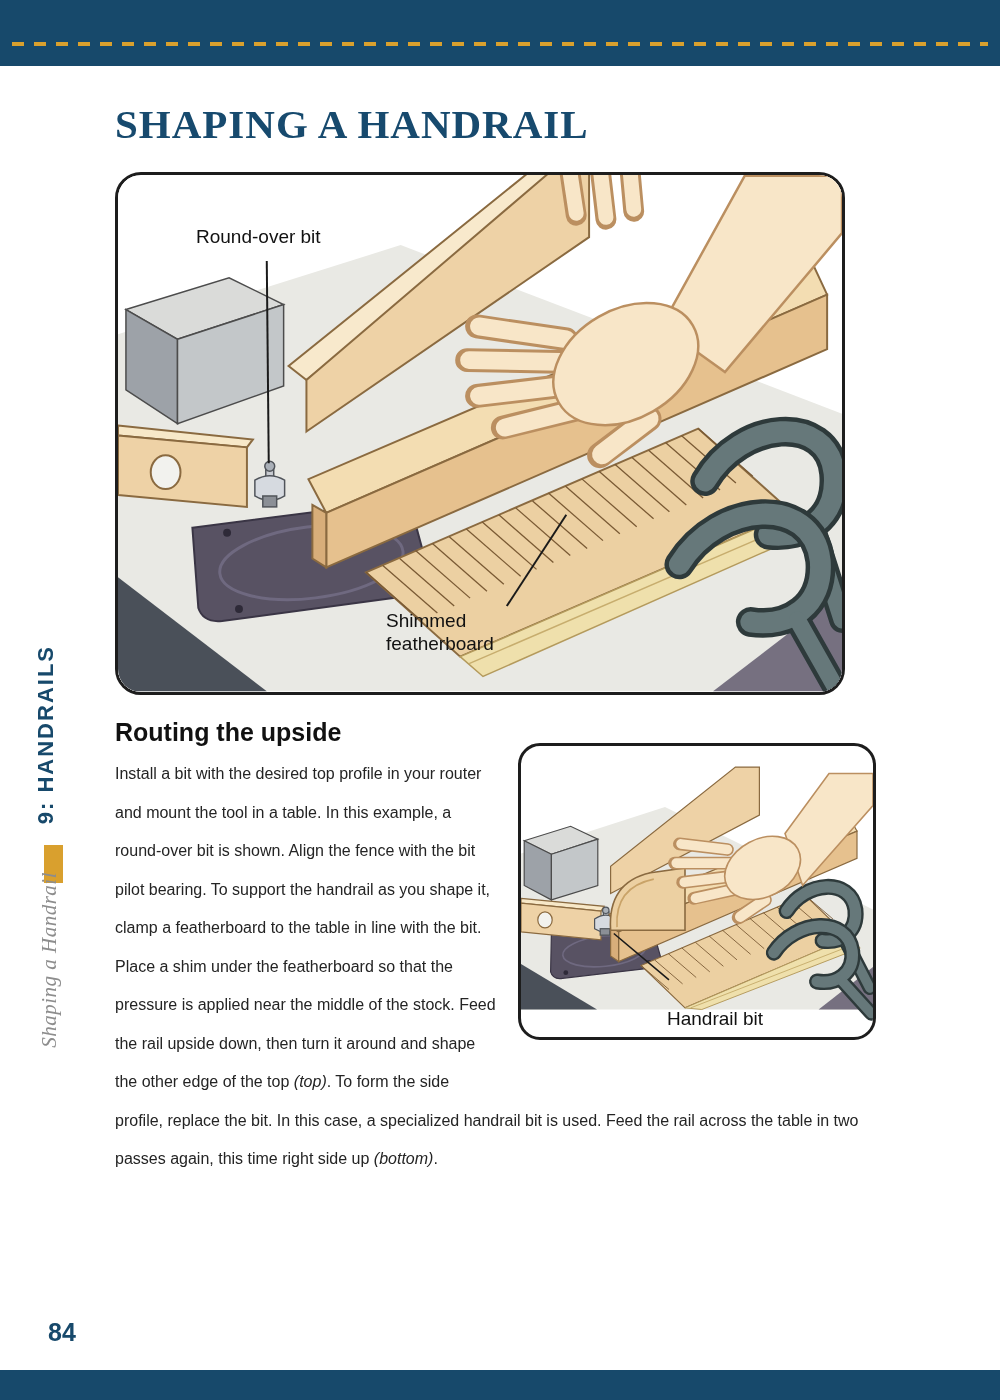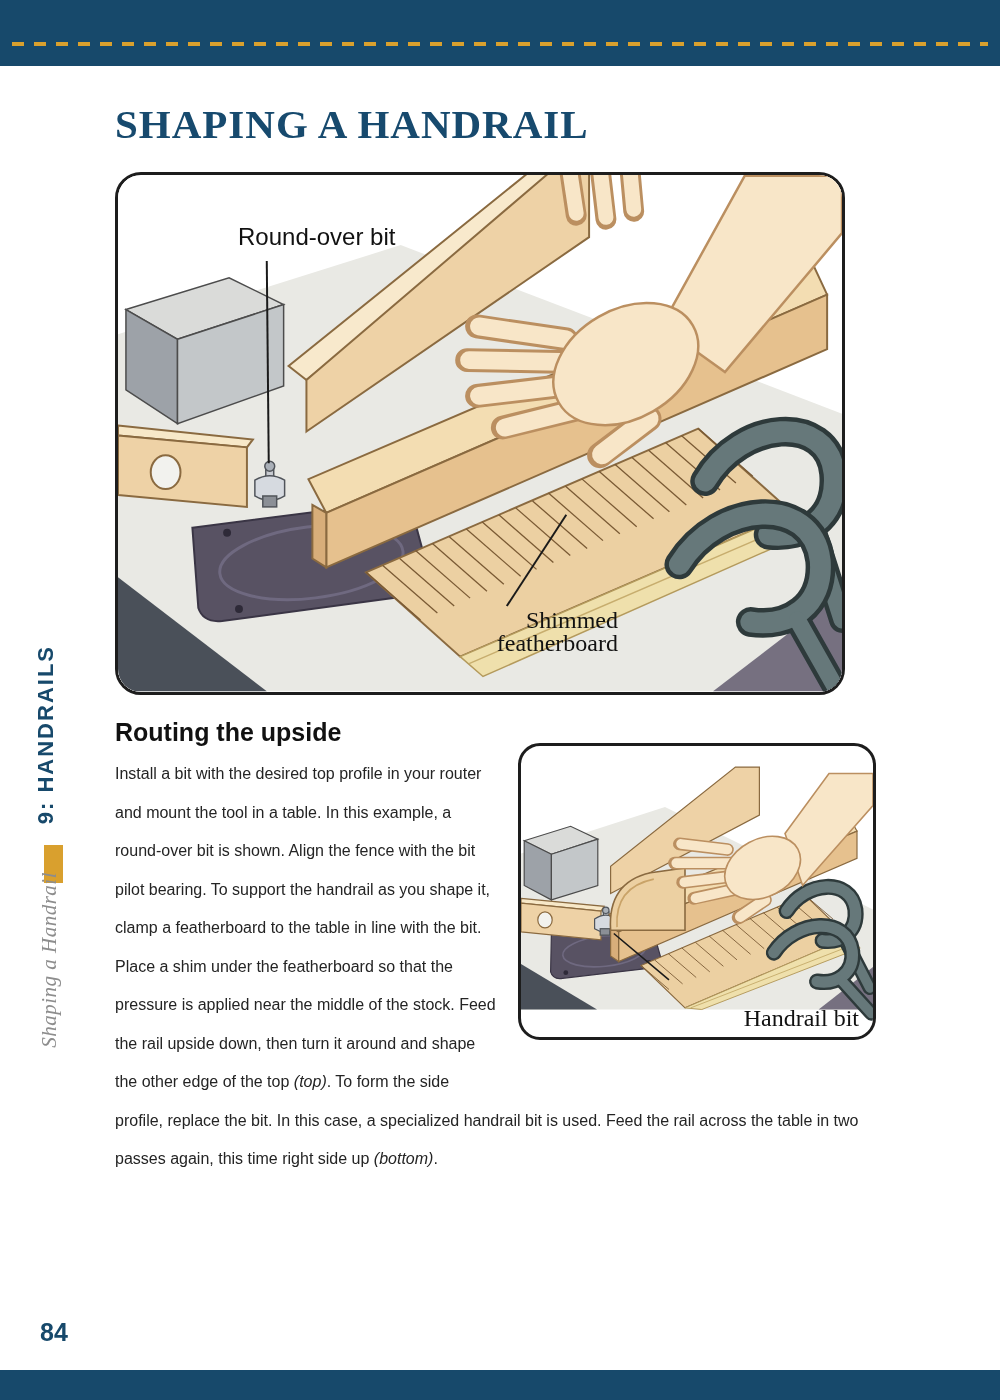--- a/index.html
+++ b/index.html
@@ -7,21 +7,21 @@
   body {
     position:relative; background:#ffffff; overflow:hidden;
     font-family:"Liberation Sans", sans-serif; color:#222;
   }
   .topbar { position:absolute; top:0; left:0; width:100%; height:66px; background:#17496B; }
   .dash-line {
     position:absolute; left:12px; right:12px; top:42px; height:4px;
     background:repeating-linear-gradient(90deg,#D9A02E 0 12px, transparent 12px 22px);
   }
   .bottombar { position:absolute; bottom:0; left:0; width:100%; height:30px; background:#17496B; }
-  .page-number { position:absolute; left:40px; top:1318px; font-size:25px; font-weight:bold; color:#17496B; }
+  .page-number { position:absolute; left:48px; top:1318px; font-size:25px; font-weight:bold; color:#17496B; }
 
   .v-chapter {
     position:absolute; left:33px; top:645px;
     writing-mode:vertical-rl; transform:rotate(180deg);
     font-weight:bold; font-size:22px; letter-spacing:2px; color:#17496B; white-space:nowrap;
   }
   .v-gold { position:absolute; left:44px; top:845px; width:19px; height:38px; background:#D9A02E; }
   .v-section {
     position:absolute; left:37px; top:872px;
     writing-mode:vertical-rl; transform:rotate(180deg);
@@ -33,22 +33,22 @@
   h1.title {
     font-family:"Liberation Serif", serif; font-weight:bold;
     font-size:41px; letter-spacing:1px; color:#174a6e; line-height:48px;
   }
   .figure {
     position:relative; border:3px solid #1d1d1d; background:#ffffff; overflow:hidden;
   }
   .fig-top { width:730px; height:523px; margin-top:24px; border-radius:26px; }
   .fig-bottom { width:358px; height:297px; float:right; margin:26px 15px 24px 18px; border-radius:22px; }
   .figure svg { display:block; width:100%; height:100%; }
-  .callout { position:absolute; font-size:24px; color:#111; line-height:23px;margin-left:42px; }
-  .callout.center { text-align:right;font-family:Liberation Serif, serif; }
+  .callout { position:absolute; font-size:19px; color:#111; line-height:23px; }
+  .callout.center { text-align:left; }
   .callout span { display:block; }
 
   .article { margin-top:22px; }
   .article h2 { font-size:25px; color:#111; margin-bottom:8px; line-height:30px; }
   .article p { font-size:16px; line-height:38.5px; color:#242424; }
   .article em { font-style:italic; }
 </style>
 </head>
 <body>
 

